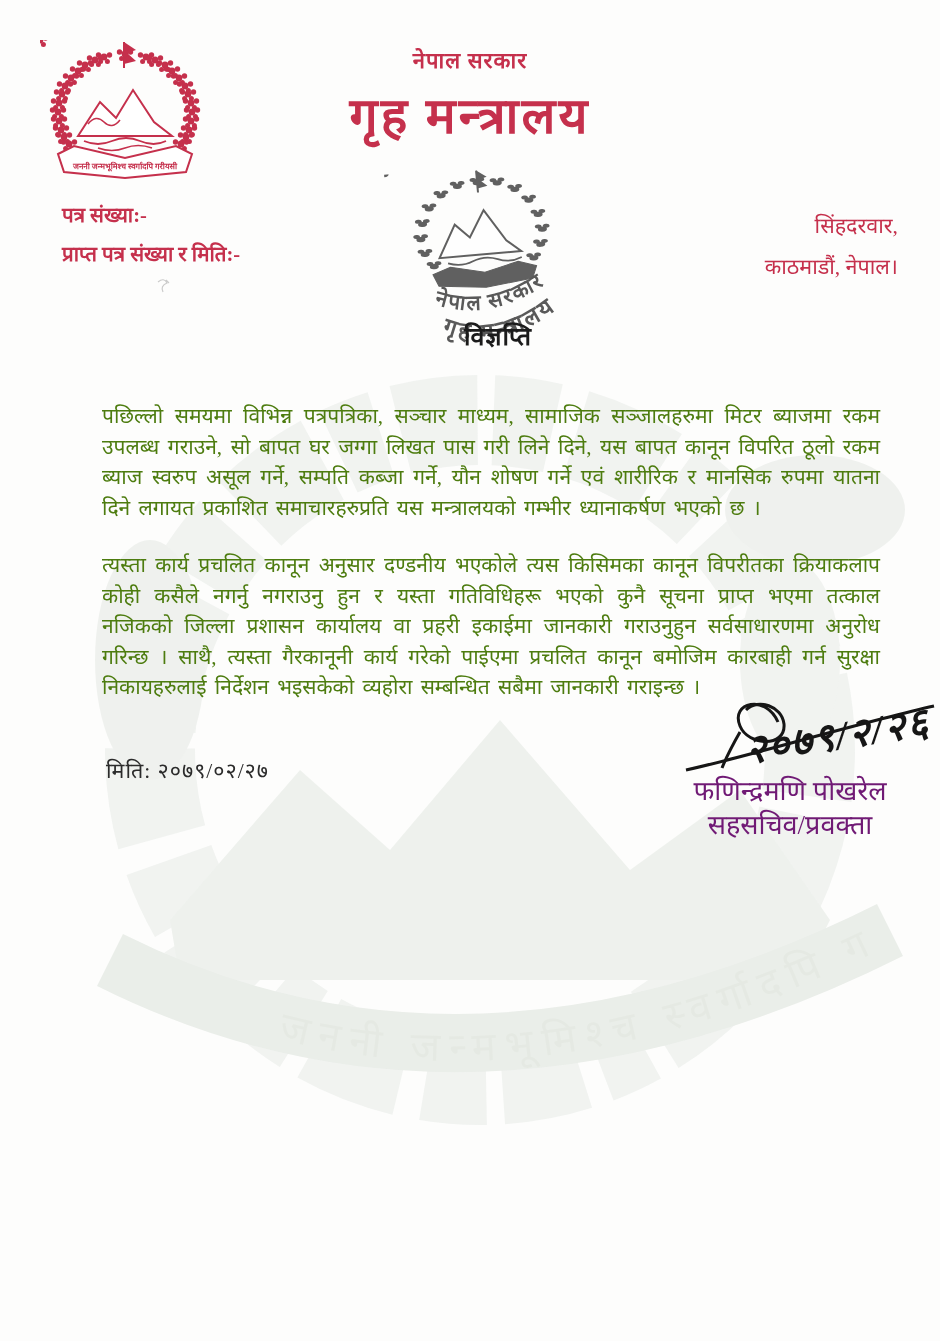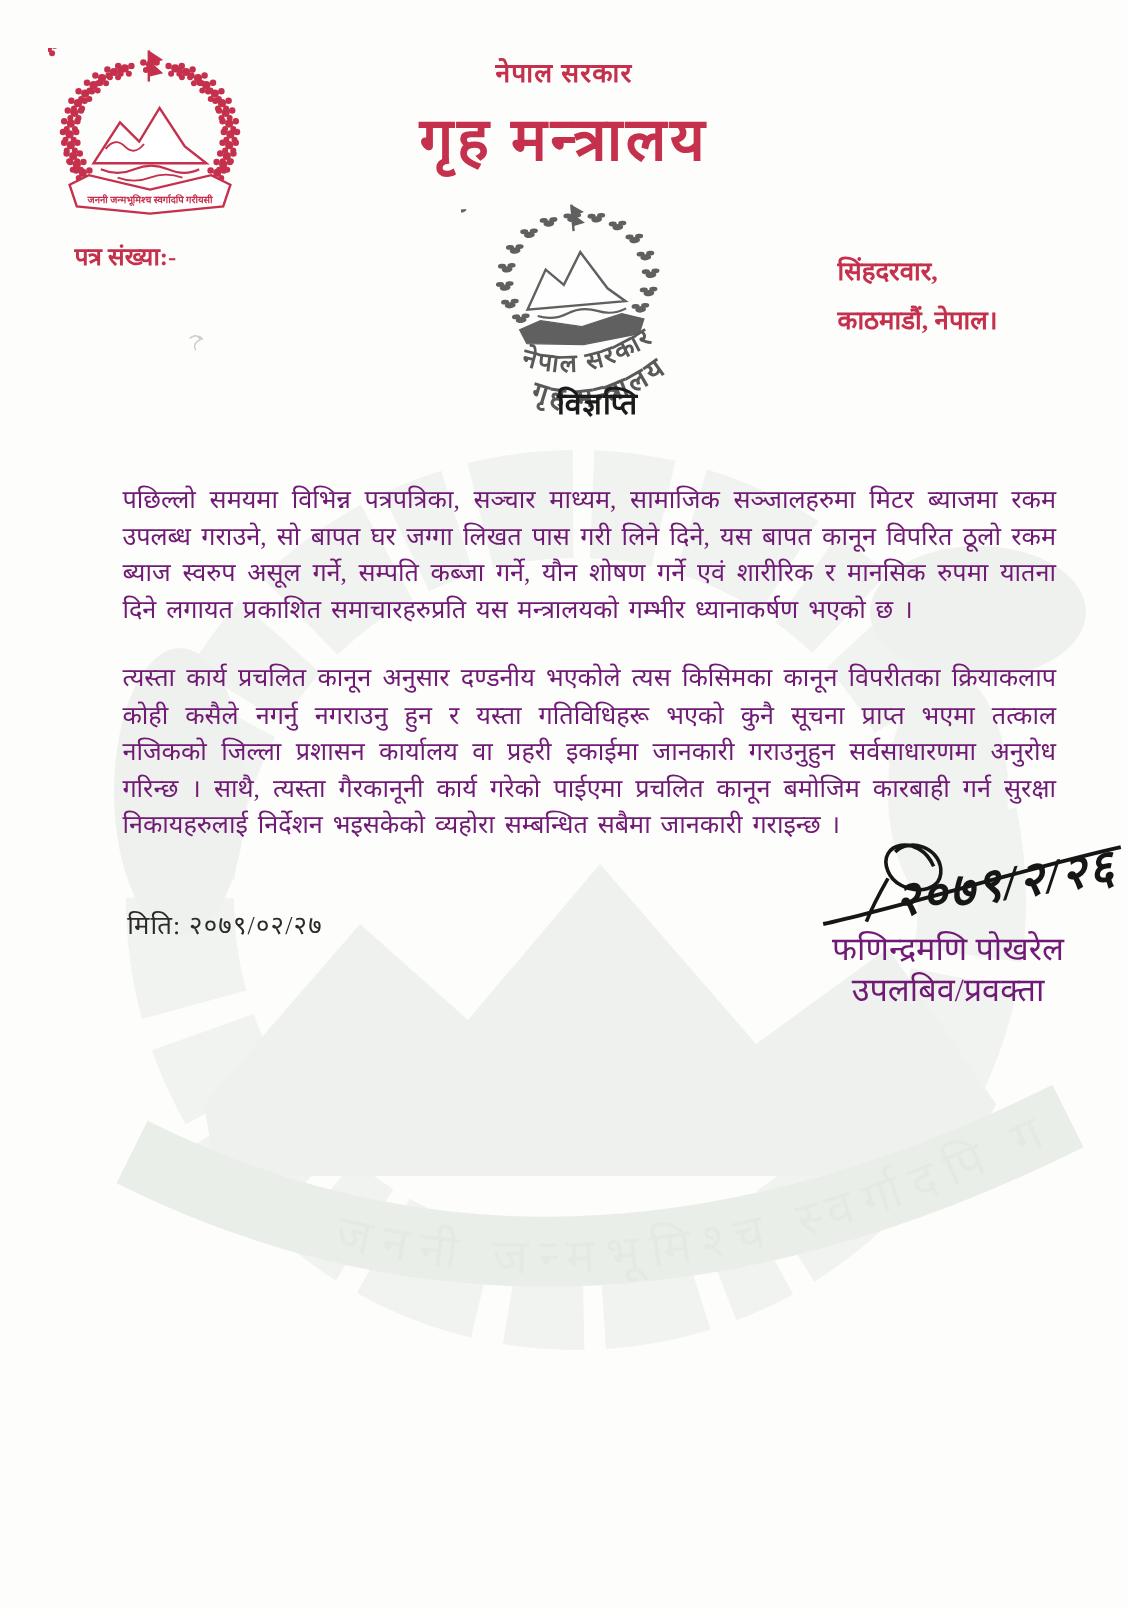--- a/index.html
+++ b/index.html
@@ -17,31 +17,31 @@
 
   .gov-line{top:44px;font-size:22px;font-weight:bold;letter-spacing:1px;}
   .ministry-line{top:80px;font-size:50px;font-weight:bold;letter-spacing:3px;}
 
   .emblem-red{left:40px;top:40px;}
   .stamp{left:392px;top:166px;transform:rotate(-5deg);}
 
   .ref-block{left:62px;top:196px;font-size:20.5px;font-weight:600;line-height:39px;}
   .ref-block div{white-space:nowrap;}
 
-  .address-block{right:42px;top:206px;width:200px;text-align:left;
-    font-size:21.5px;font-weight:700;line-height:41px;}
+  .address-block{right:42px;top:206px;width:200px;text-align:right;
+    font-size:21.5px;font-weight:400;line-height:41px;}
 
   .doc-title{top:318px;font-size:25px;font-weight:600;color:#1b1b1b;
     padding-left:56px;letter-spacing:1px;}
 
   .para{
     left:102px;width:778px;
     font-size:21px;line-height:30.5px;
     text-align:justify;text-justify:inter-word;
-    word-spacing:3px;color:#701a75;
+    word-spacing:3px;color:#4d7c0f;
   }
   .para1{top:380px;}
   .para2{top:529px;}
 
   .sig-block{left:655px;top:774px;width:270px;text-align:center;
     font-size:27px;line-height:34px;color:#701a75;}
   .signature-svg{left:682px;top:688px;}
 
   .date-line{left:106px;top:755px;font-size:21.5px;color:#2b2b2b;letter-spacing:1px;}
 
@@ -116,20 +116,21 @@
       <path d="M18,114 L34,106 L85,118 L136,106 L152,114 L146,132 L85,138 L24,132 Z" fill="#ffffff" stroke-width="2"></path>
       <text x="85" y="129" text-anchor="middle" font-size="8" stroke="none" fill="#c5304c" font-weight="bold" font-family="Liberation Serif, DejaVu Serif, serif">जननी जन्मभूमिश्च स्वर्गादपि गरीयसी</text>
     </g>
   </svg>
 
   <div class="abs center red gov-line">नेपाल सरकार</div>
   <div class="abs center red ministry-line">गृह मन्त्रालय</div>
 
   <div class="abs red ref-block">
     <div>पत्र संख्या:-</div>
+    <div>प्राप्त पत्र संख्या र मिति:-</div>
   </div>
 
   <svg class="abs pencil-mark" width="30" height="26" viewBox="0 0 30 26">
     <path d="M8,6 q6,-5 9,1 q-7,3 -4,9 M16,4 l3,3" fill="none" stroke="#8f8f8f" stroke-width="1.2"></path>
   </svg>
 
   <div class="abs red address-block">
     <div>सिंहदरवार,</div>
     <div>काठमाडौं, नेपाल।</div>
   </div>
@@ -181,18 +182,18 @@
 
   <svg class="abs signature-svg" width="256" height="100" viewBox="0 0 256 100">
     <path d="M4,82 C60,70 180,34 252,18" fill="none" stroke="#161616" stroke-width="3.2"></path>
     <path d="M96,34 C84,6 48,14 58,38 C66,58 104,60 102,36 C100,18 76,10 64,22
              M58,44 C50,58 44,70 40,80" fill="none" stroke="#161616" stroke-width="3"></path>
     <text x="66" y="76" transform="rotate(-9 66 76)" font-size="40" font-weight="bold" font-style="italic" fill="#161616" letter-spacing="2" font-family="Liberation Serif, DejaVu Serif, serif">२०७९/२/२६</text>
   </svg>
 
   <div class="abs sig-block">
     <div>फणिन्द्रमणि पोखरेल</div>
-    <div>उपलबिव/प्रवक्ता</div>
+    <div>सहसचिव/प्रवक्ता</div>
   </div>
 
   <div class="abs date-line">मिति: २०७९/०२/२७</div>
 
 </div>
 
 </body></html>

